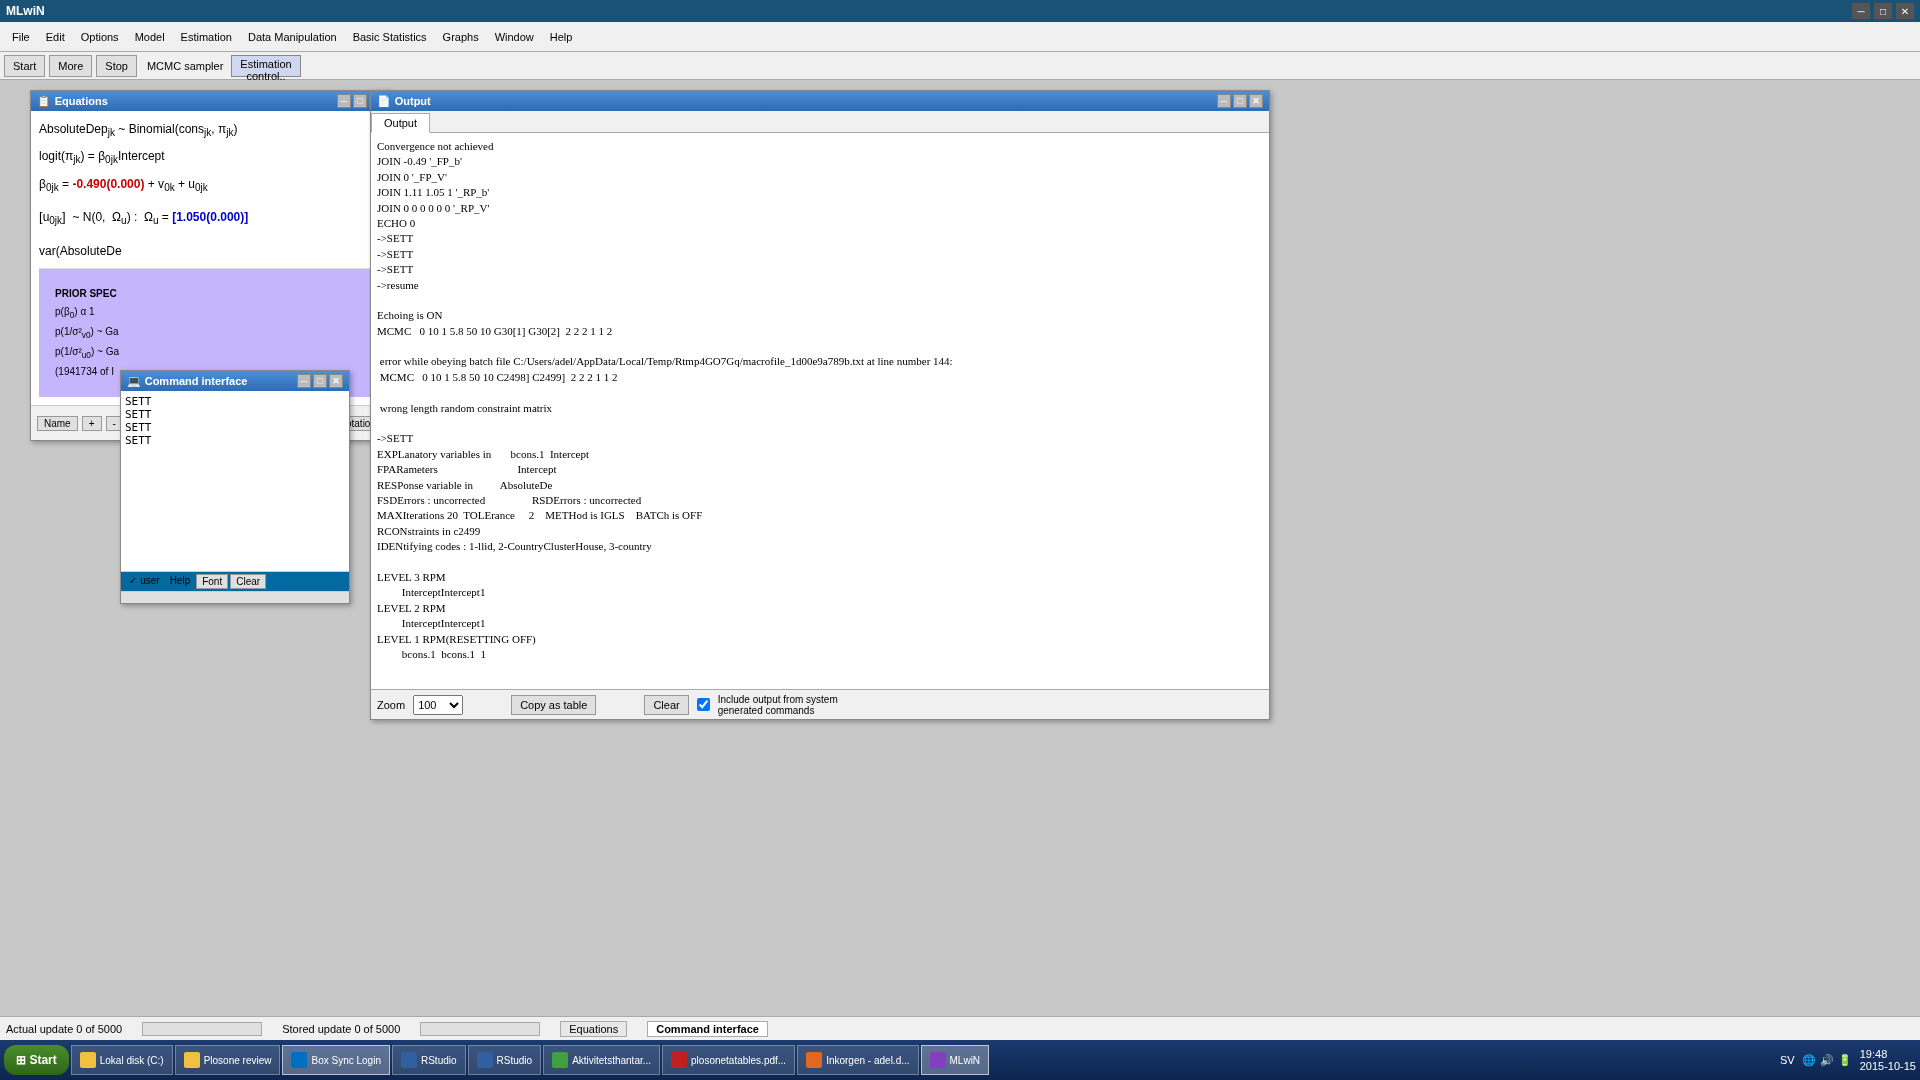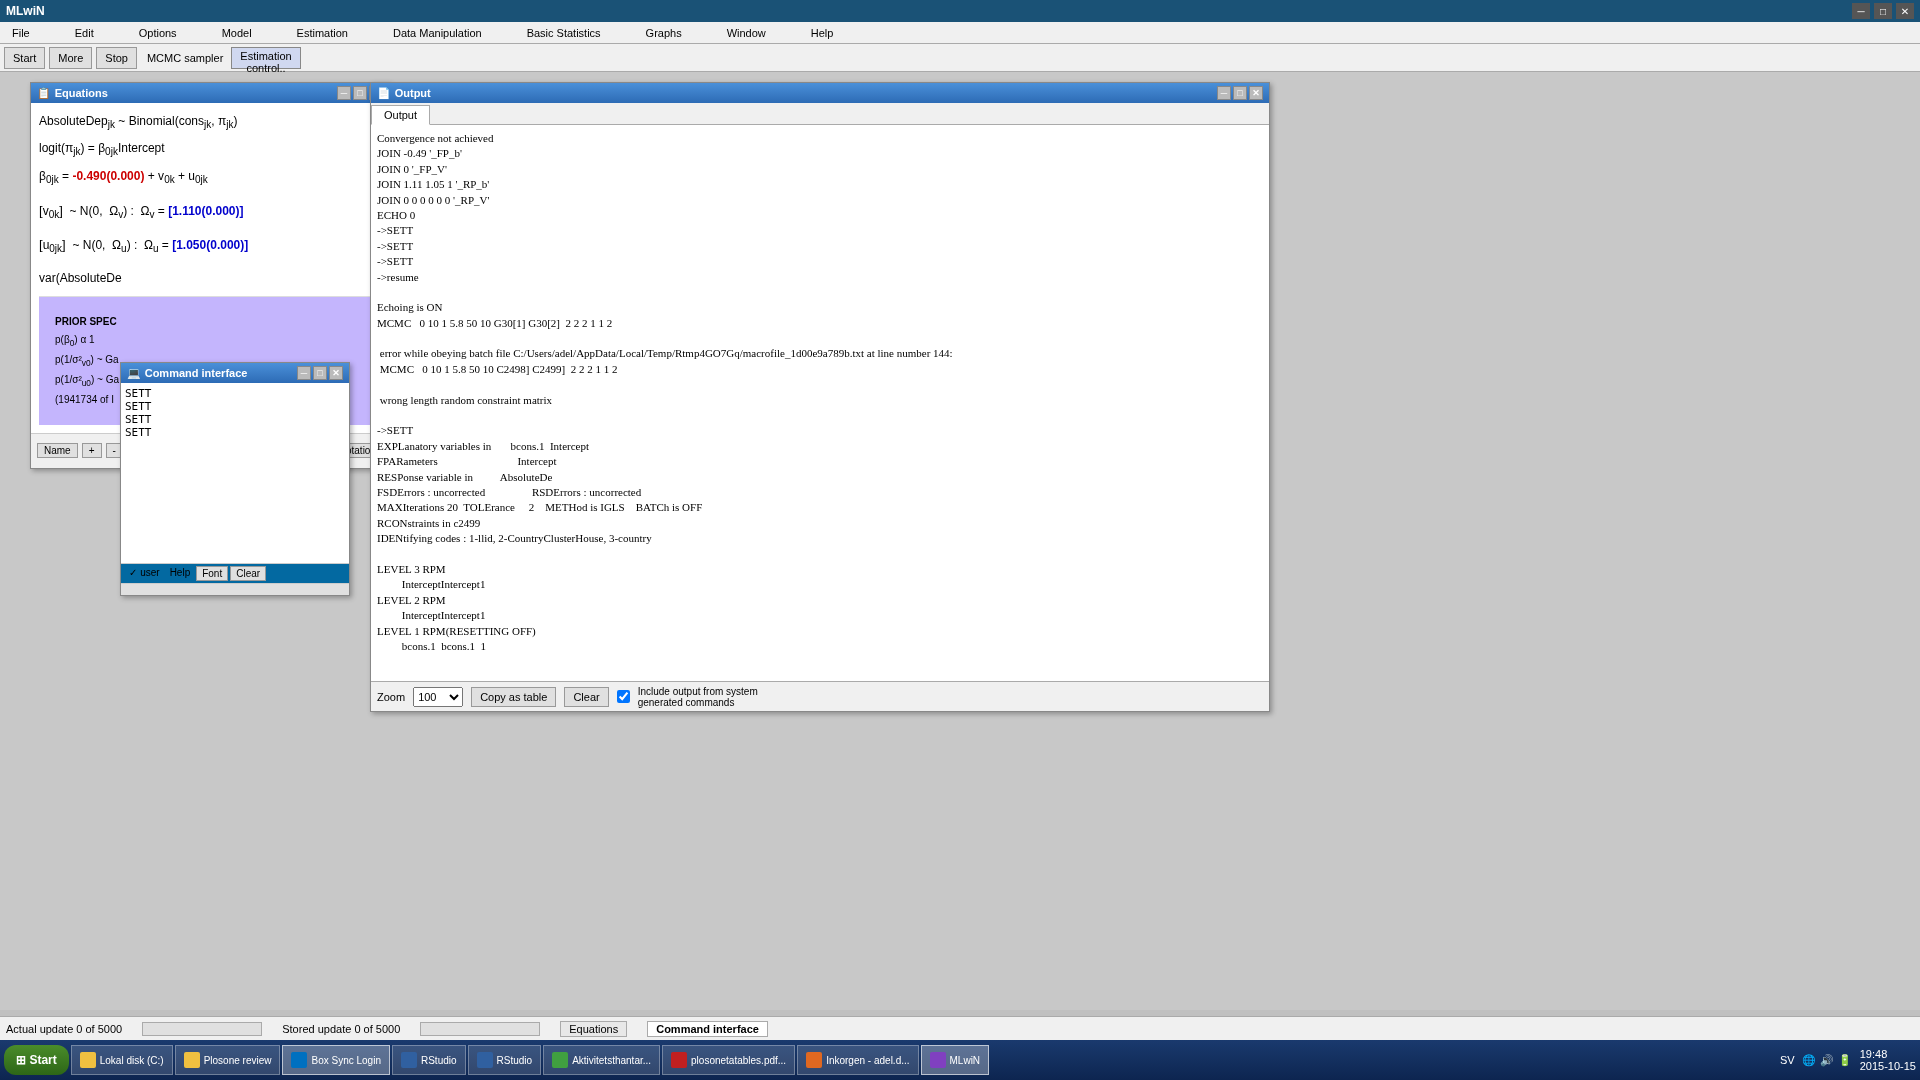--- a/index.html
+++ b/index.html
@@ -38,26 +38,25 @@
       font-size: 10px;
       cursor: pointer;
       display: flex;
       align-items: center;
       justify-content: center;
     }
 
     
     #menu-bar {
       background: #f0f0f0;
-      height: 22px;
+      height: 30px;
       display: flex;
       align-items: center;
       padding: 0 4px;
       border-bottom: 1px solid #aaa;
-      gap: 29px;
     }
     #menu-bar .menu-item {
       padding: 2px 8px;
       cursor: pointer;
       font-size: 11px;
     }
 
     
     #toolbar {
       background: #f0f0f0;
@@ -273,20 +272,21 @@
       font-size: 11px;
       height: 20px;
     }
     .out-footer-btn {
       background: #e0e0e0;
       border: 1px solid #999;
       padding: 1px 8px;
       font-size: 11px;
       cursor: pointer;
       height: 20px;
+      margin-left: 40px;
     }
     .include-label {
       font-size: 10px;
       display: flex;
       align-items: center;
       gap: 3px;
     }
 
     
     #status-bar {
@@ -432,24 +432,20 @@
     </div>
     <div id="equations-content">
       <div class="eq-line">
         AbsoluteDep<sub>jk</sub> ~ Binomial(cons<sub>jk</sub>, π<sub>jk</sub>)
       </div>
       <div class="eq-line">
         logit(π<sub>jk</sub>) = β<sub>0jk</sub>Intercept
       </div>
       <div class="eq-line">
         β<sub>0jk</sub> = <span class="eq-red">-0.490(0.000)</span> + v<sub>0k</sub> + u<sub>0jk</sub>
-      </div>
-      <div class="eq-line" style="margin-top:10px;">
-        <span style="font-size:13px;">[</span>v<sub>0k</sub><span style="font-size:13px;">]</span>
-        &nbsp;~ N(0, &nbsp;Ω<sub>v</sub>) : &nbsp;Ω<sub>v</sub> = <span class="eq-blue">[1.110(0.000)]</span>
       </div>
       <div class="eq-line" style="margin-top:8px;">
         <span style="font-size:13px;">[</span>u<sub>0jk</sub><span style="font-size:13px;">]</span>
         &nbsp;~ N(0, &nbsp;Ω<sub>u</sub>) : &nbsp;Ω<sub>u</sub> = <span class="eq-blue">[1.050(0.000)]</span>
       </div>
       <div class="eq-line" style="margin-top:10px;">
         var(AbsoluteDe
       </div>
       <div style="background:#c4b5fd; margin-top:6px; padding:16px; border-top:1px solid #ddd;">
         <div style="font-weight:bold; font-size:10px;">PRIOR SPEC</div>

